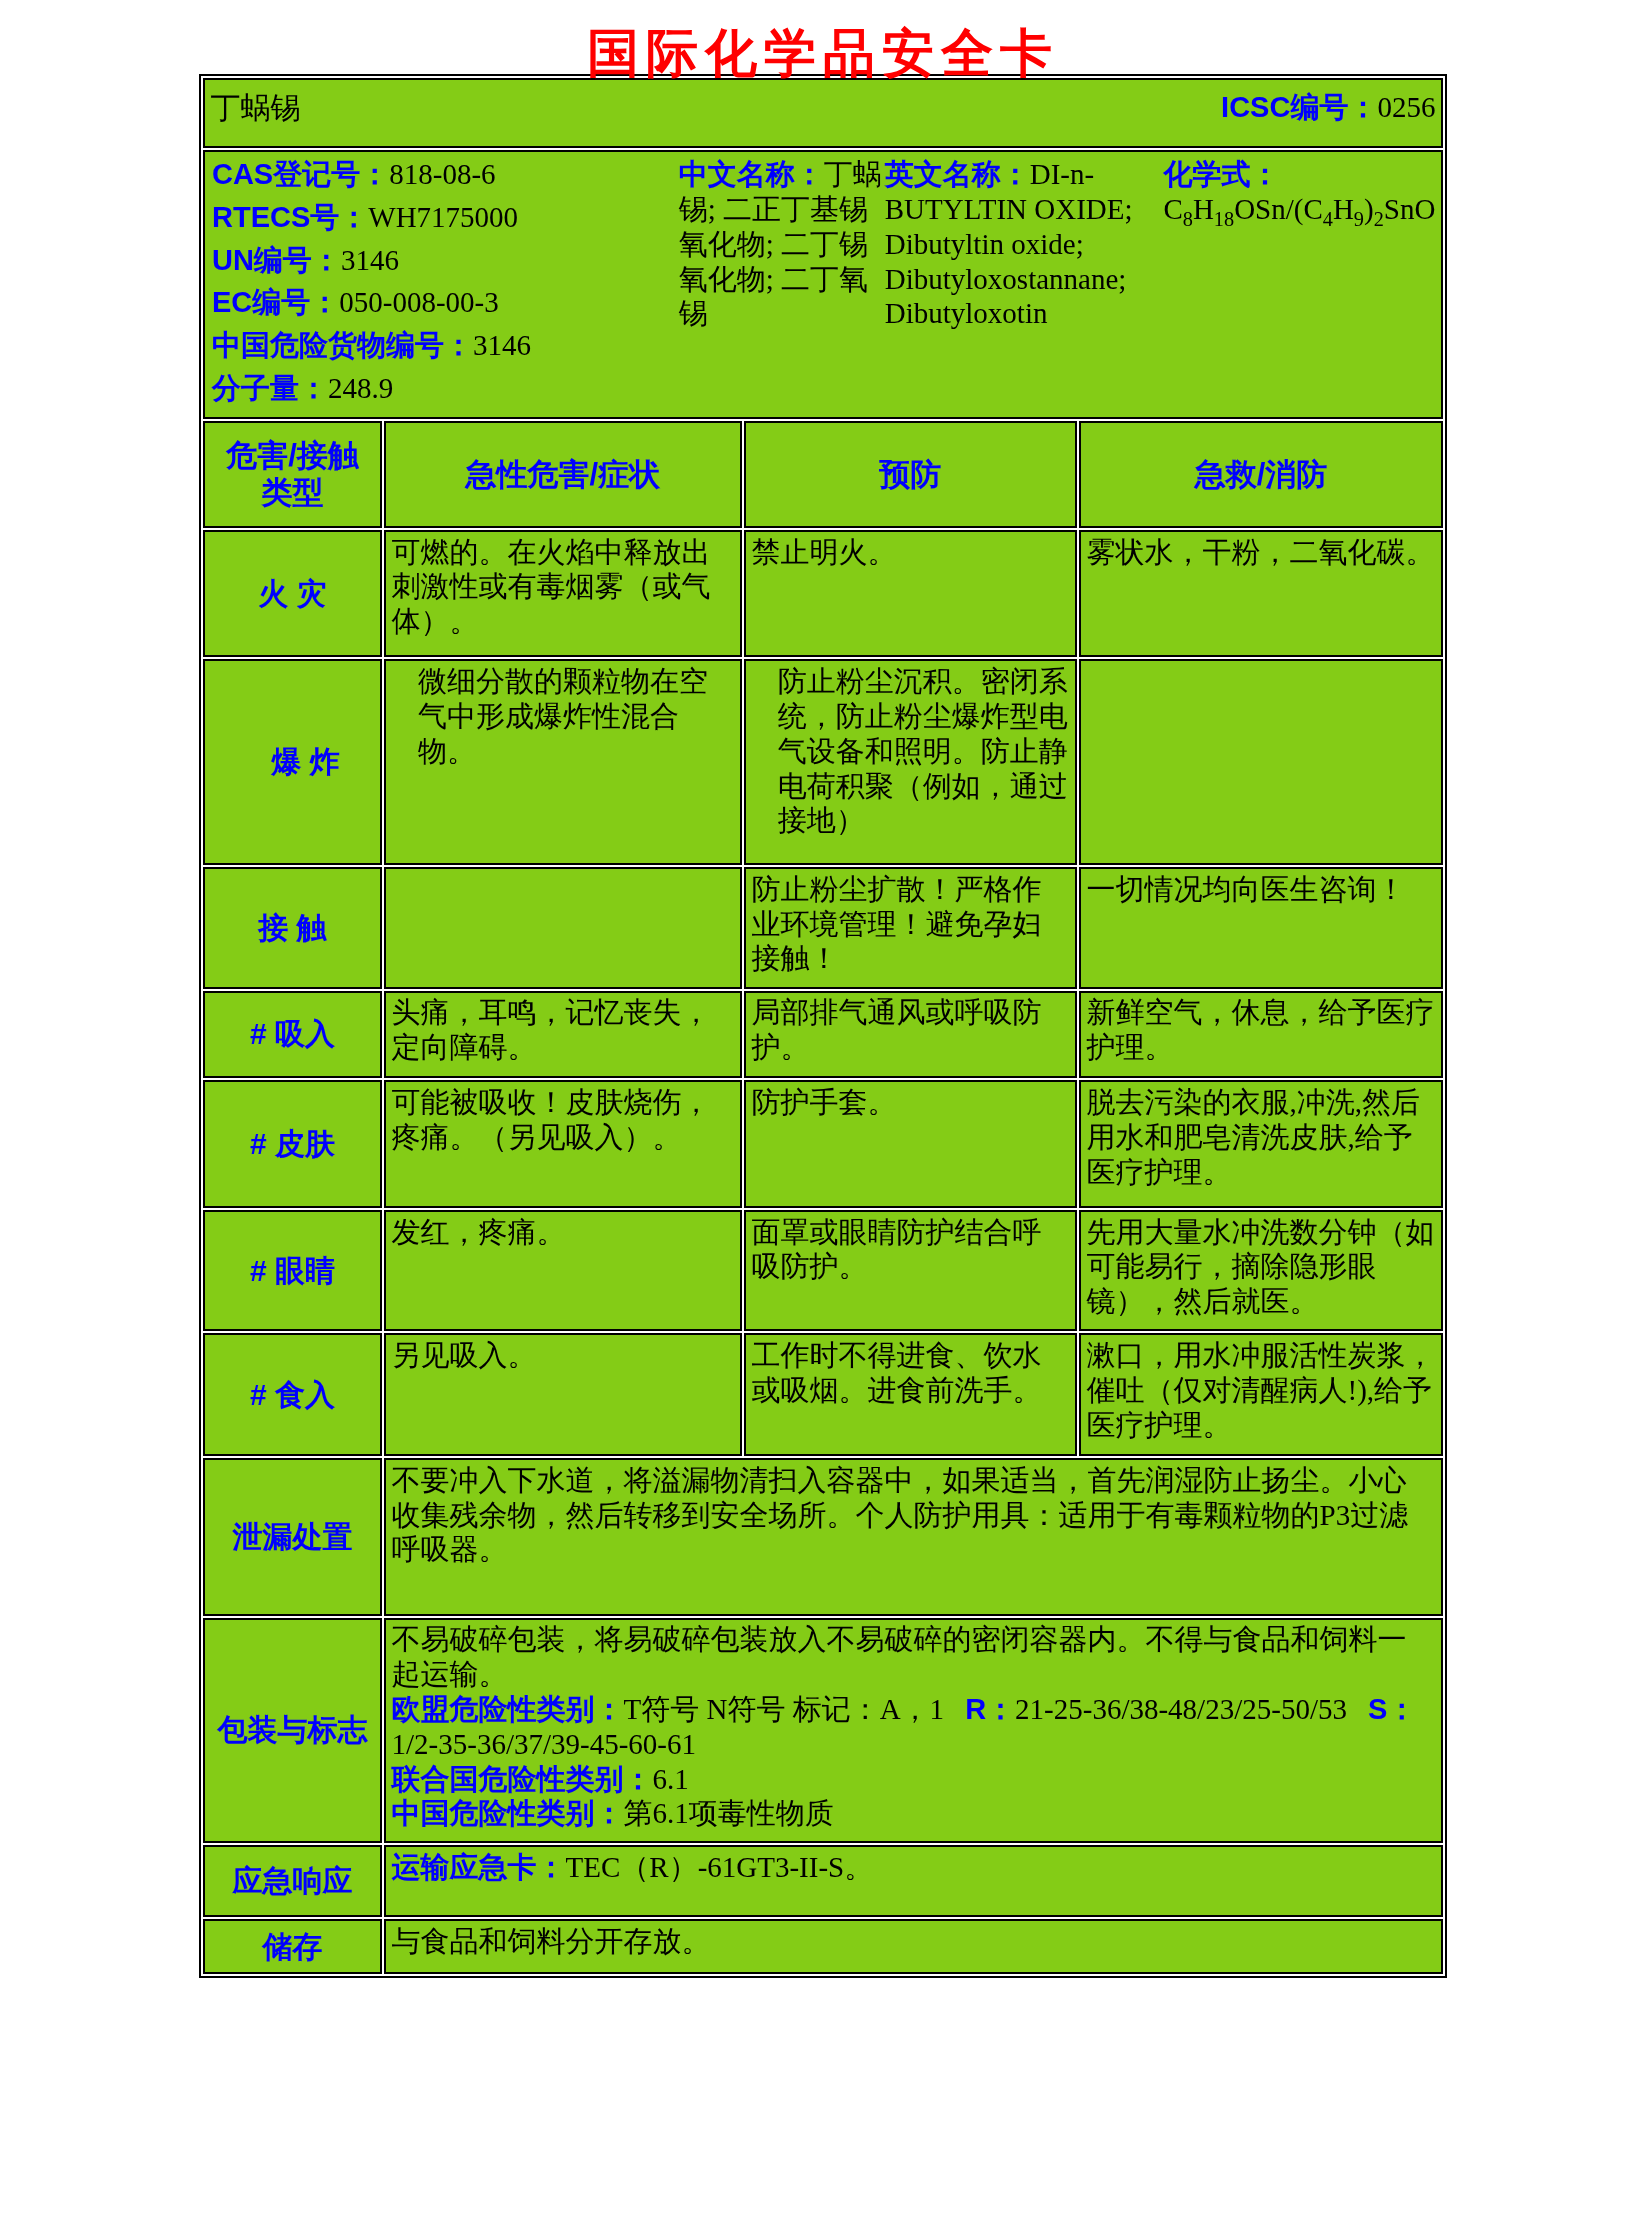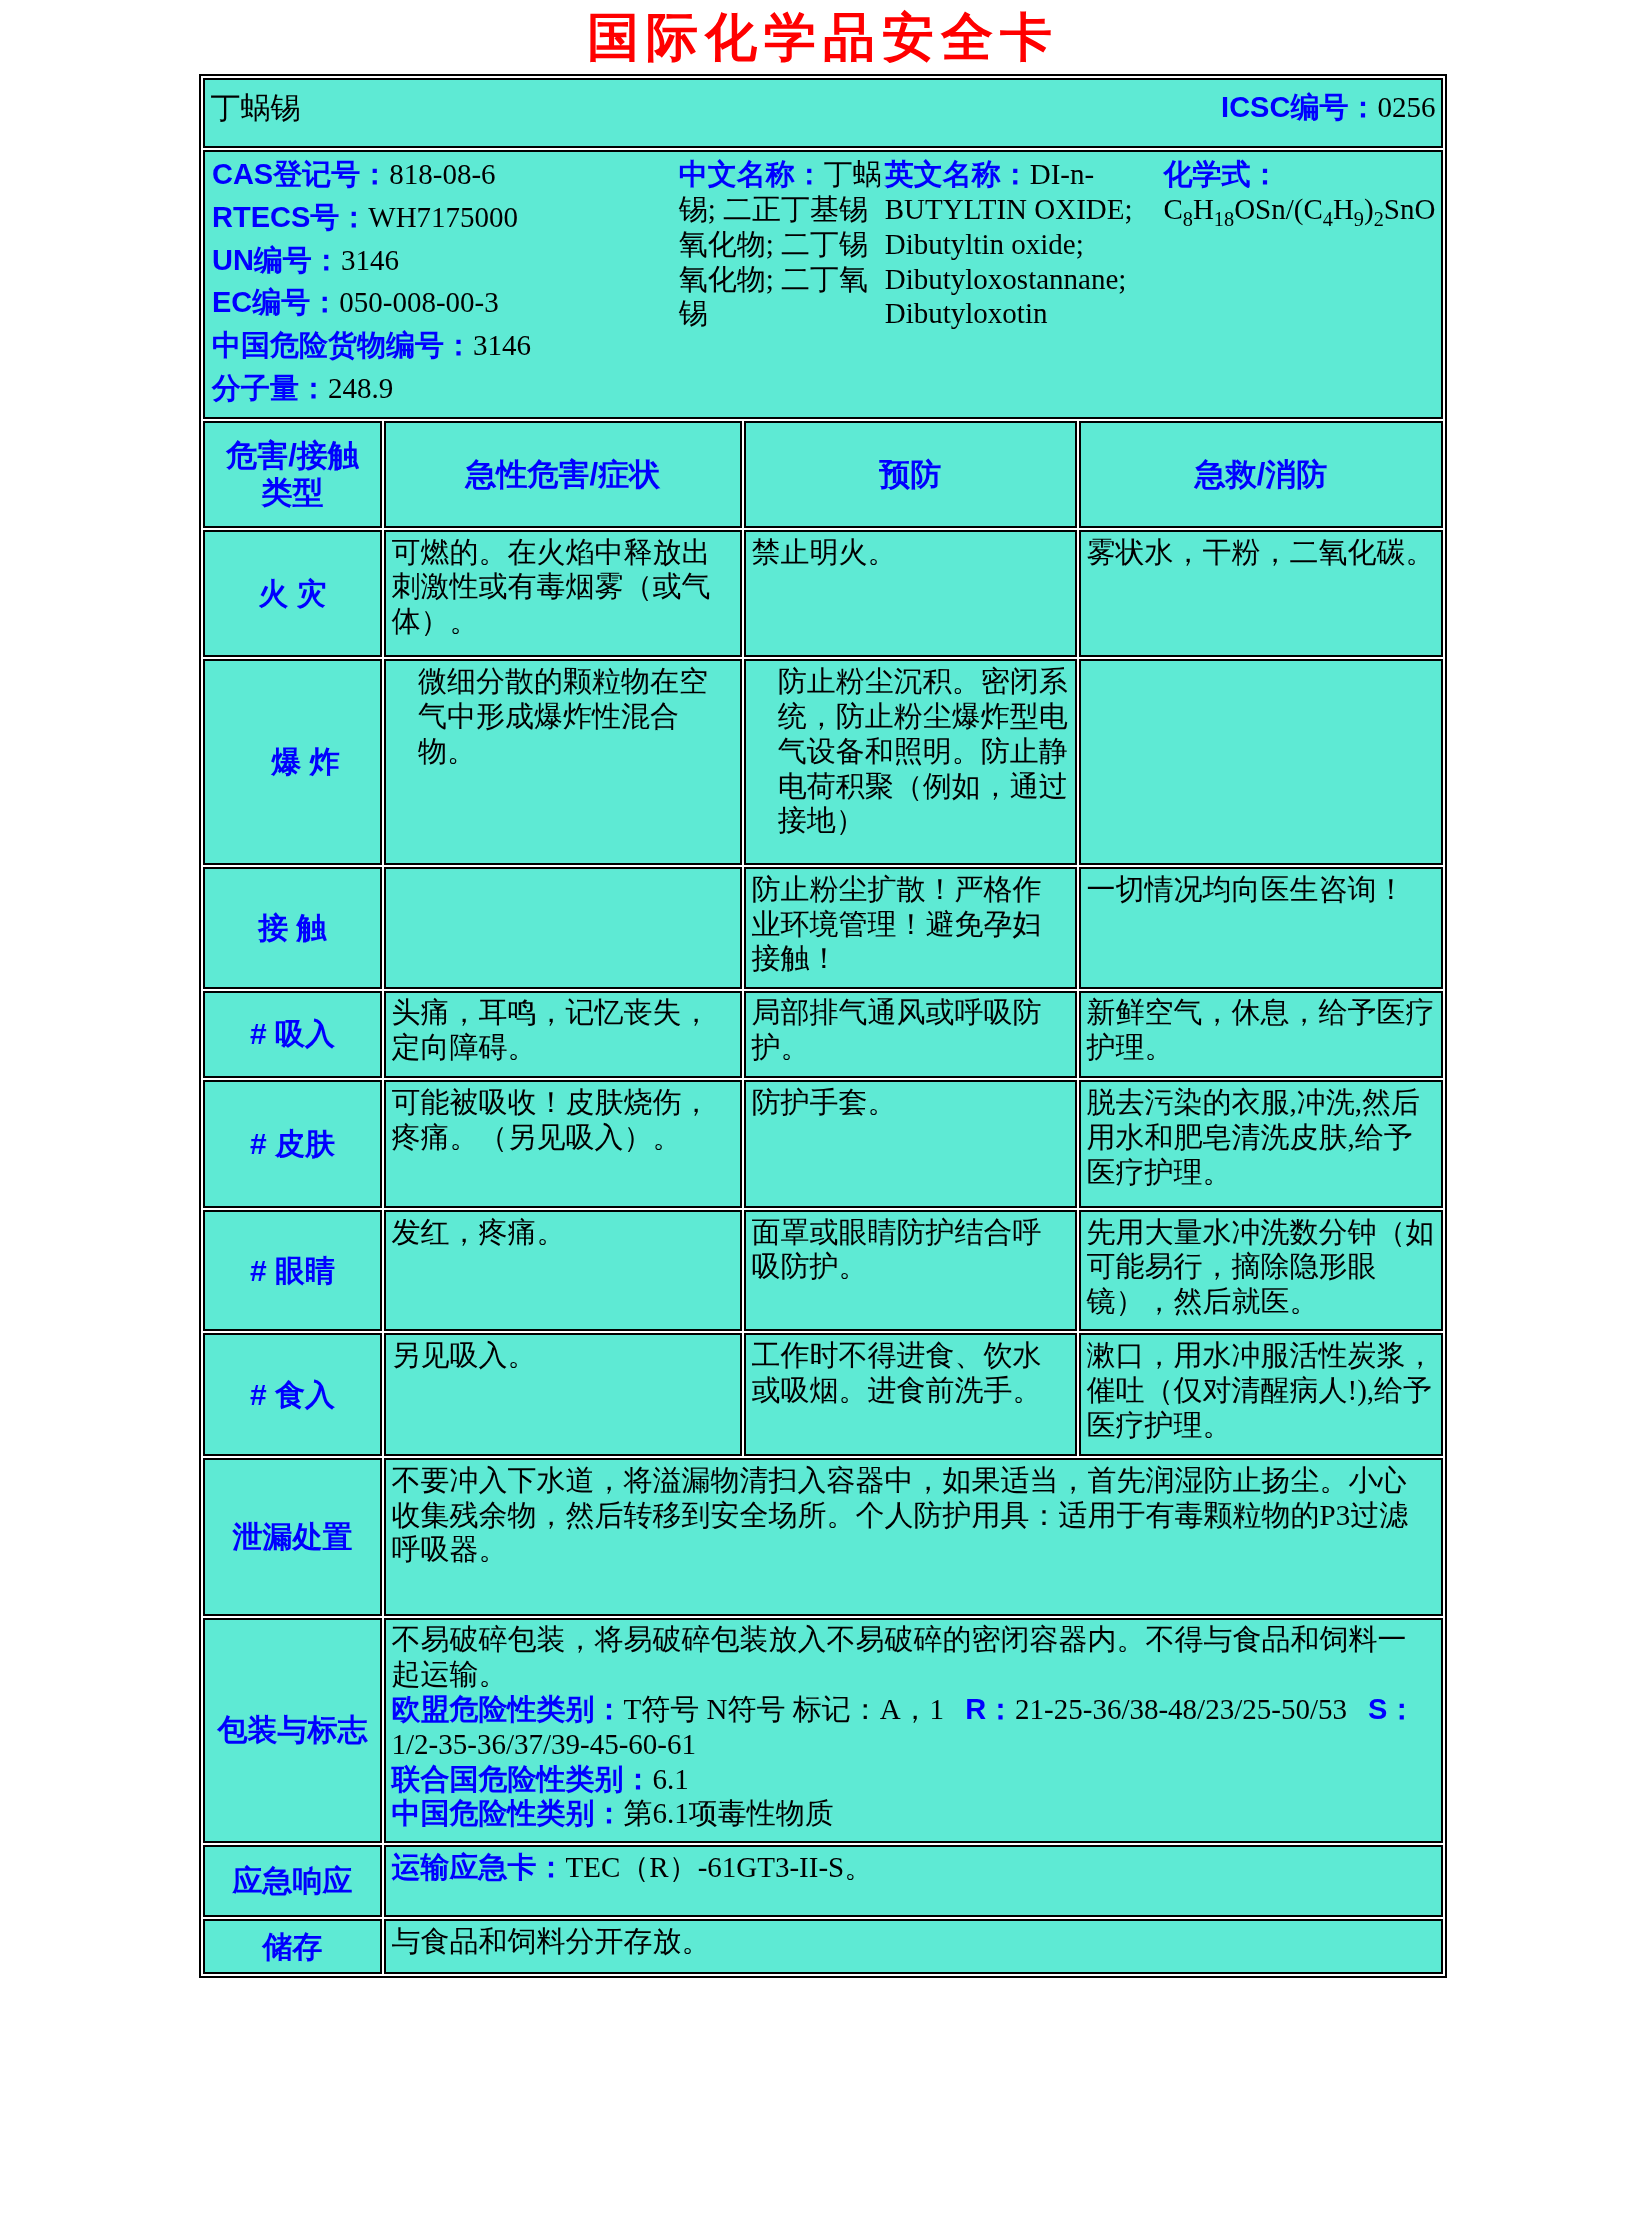--- a/index.html
+++ b/index.html
@@ -7,41 +7,41 @@
     width:1646px; height:2216px;
     font-family:"Liberation Serif","DejaVu Serif",serif;
     color:#000;
   }
   .page-title {
     text-align:center;
     color:#ff0000;
     font-weight:bold;
     font-size:52px;
     letter-spacing:7px;
-    padding-top:3px;
+    padding-top:19px;
     height:74px;
     box-sizing:border-box;
     font-family:"Liberation Serif","DejaVu Serif",serif;
   }
   table.card {
     width:1248px;
     margin:0 auto;
     border:2.8px solid #000;
     border-collapse:separate;
     border-spacing:2.8px;
     table-layout:fixed;
     background:#fff;
   }
   td {
     border:2.1px solid #000;
     padding:2.8px 5.6px;
     font-size:29px;
     line-height:1.2;
     vertical-align:top;
-    background:#5eead4;
+    background:#84cc16;
     overflow:hidden;
   }
   .blue {
     color:#0000ff;
     font-weight:bold;
     font-family:"Liberation Sans","DejaVu Sans",sans-serif;
   }
   .label-cell {
     text-align:center;
     vertical-align:middle;

